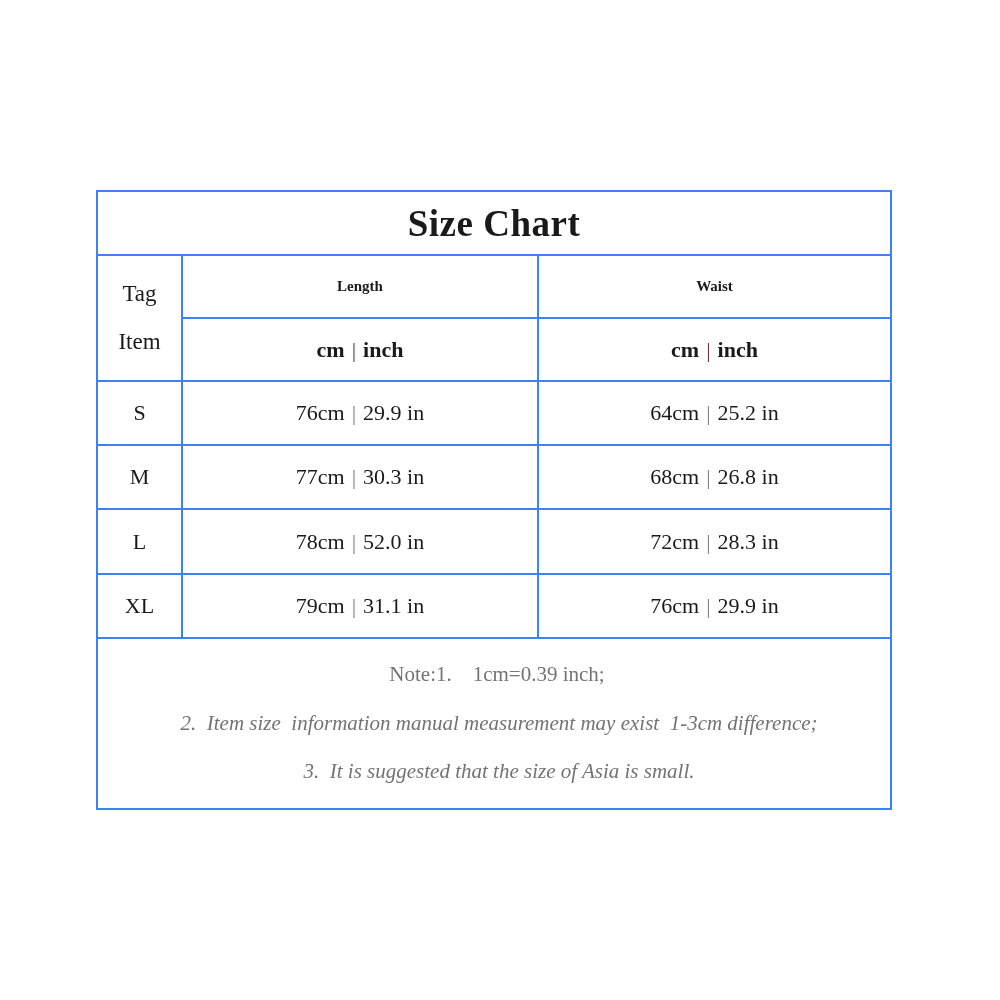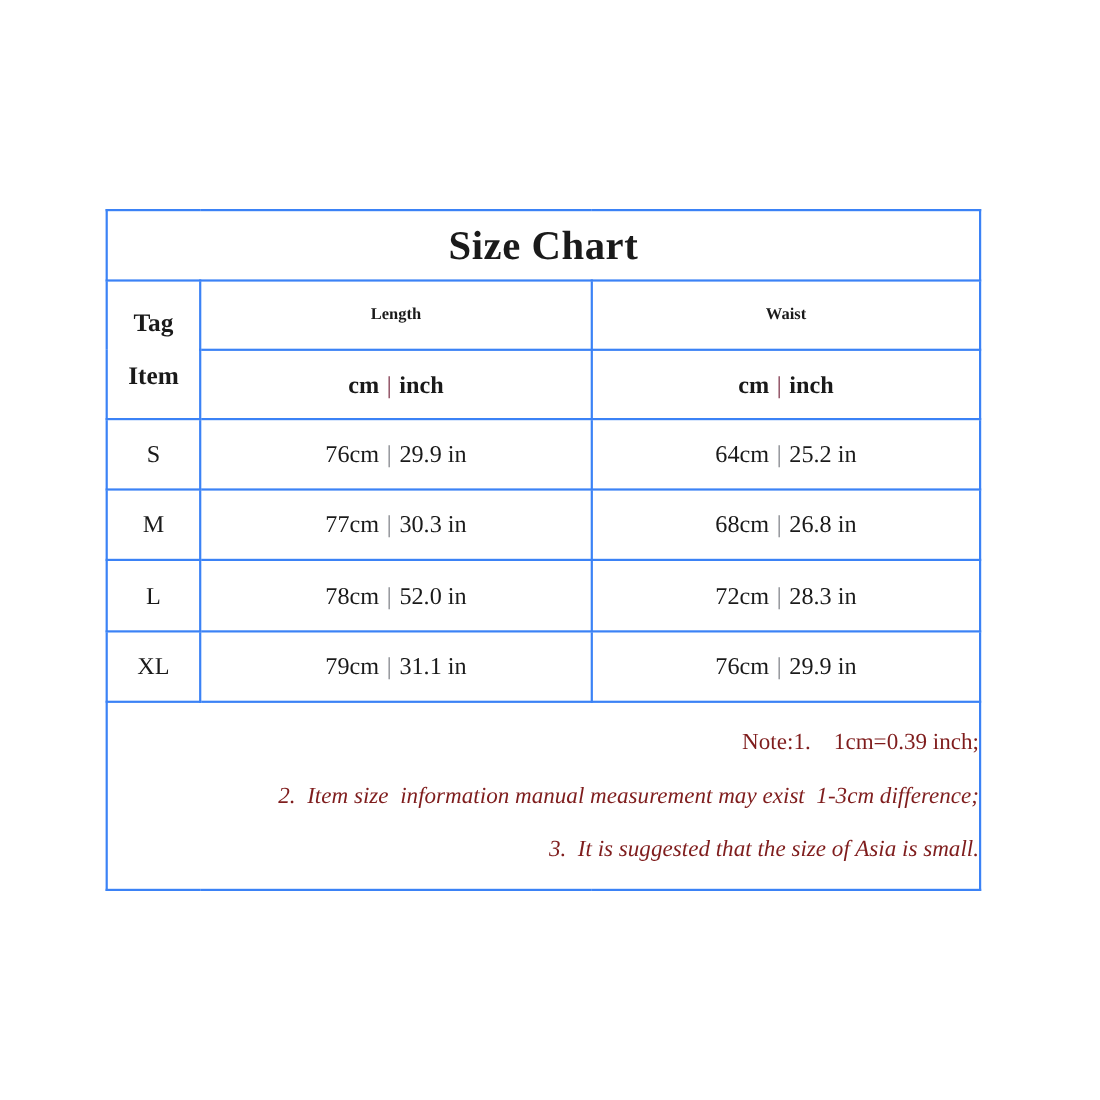--- a/index.html
+++ b/index.html
@@ -37,21 +37,21 @@
     height: 62px;
     font-size: 37px;
     font-weight: bold;
     letter-spacing: 0.5px;
   }
   .col-tag  { width: 85px; }
   .col-len  { width: 356px; }
   .col-wst  { width: 353px; }
 
   .tagsize-cell {
-    font-weight: bold;
+    font-weight: normal;
     font-size: 23px;
   }
   .tagsize-inner {
     display: flex;
     flex-direction: column;
     justify-content: center;
     align-items: center;
     gap: 22px;
     line-height: 26px;
   }
@@ -83,25 +83,25 @@
 
   .notes-cell {
     height: 169px;
     vertical-align: middle;
   }
   .notes-inner {
     height: 100%;
     display: flex;
     flex-direction: column;
     justify-content: space-evenly;
-    align-items: flex-end;
+    align-items: center;
     text-align: left;
     padding-left: 6px;
     box-sizing: border-box;
-    color: #7f1d1d;
+    color: #737373;
     font-size: 21px;
   }
   .note-line { white-space: pre; }
   .note-indent { margin-left: 4px; font-style: italic; }
 </style>
 </head>
 <body>
 
 <div class="canvas">
   <table class="size-table">

